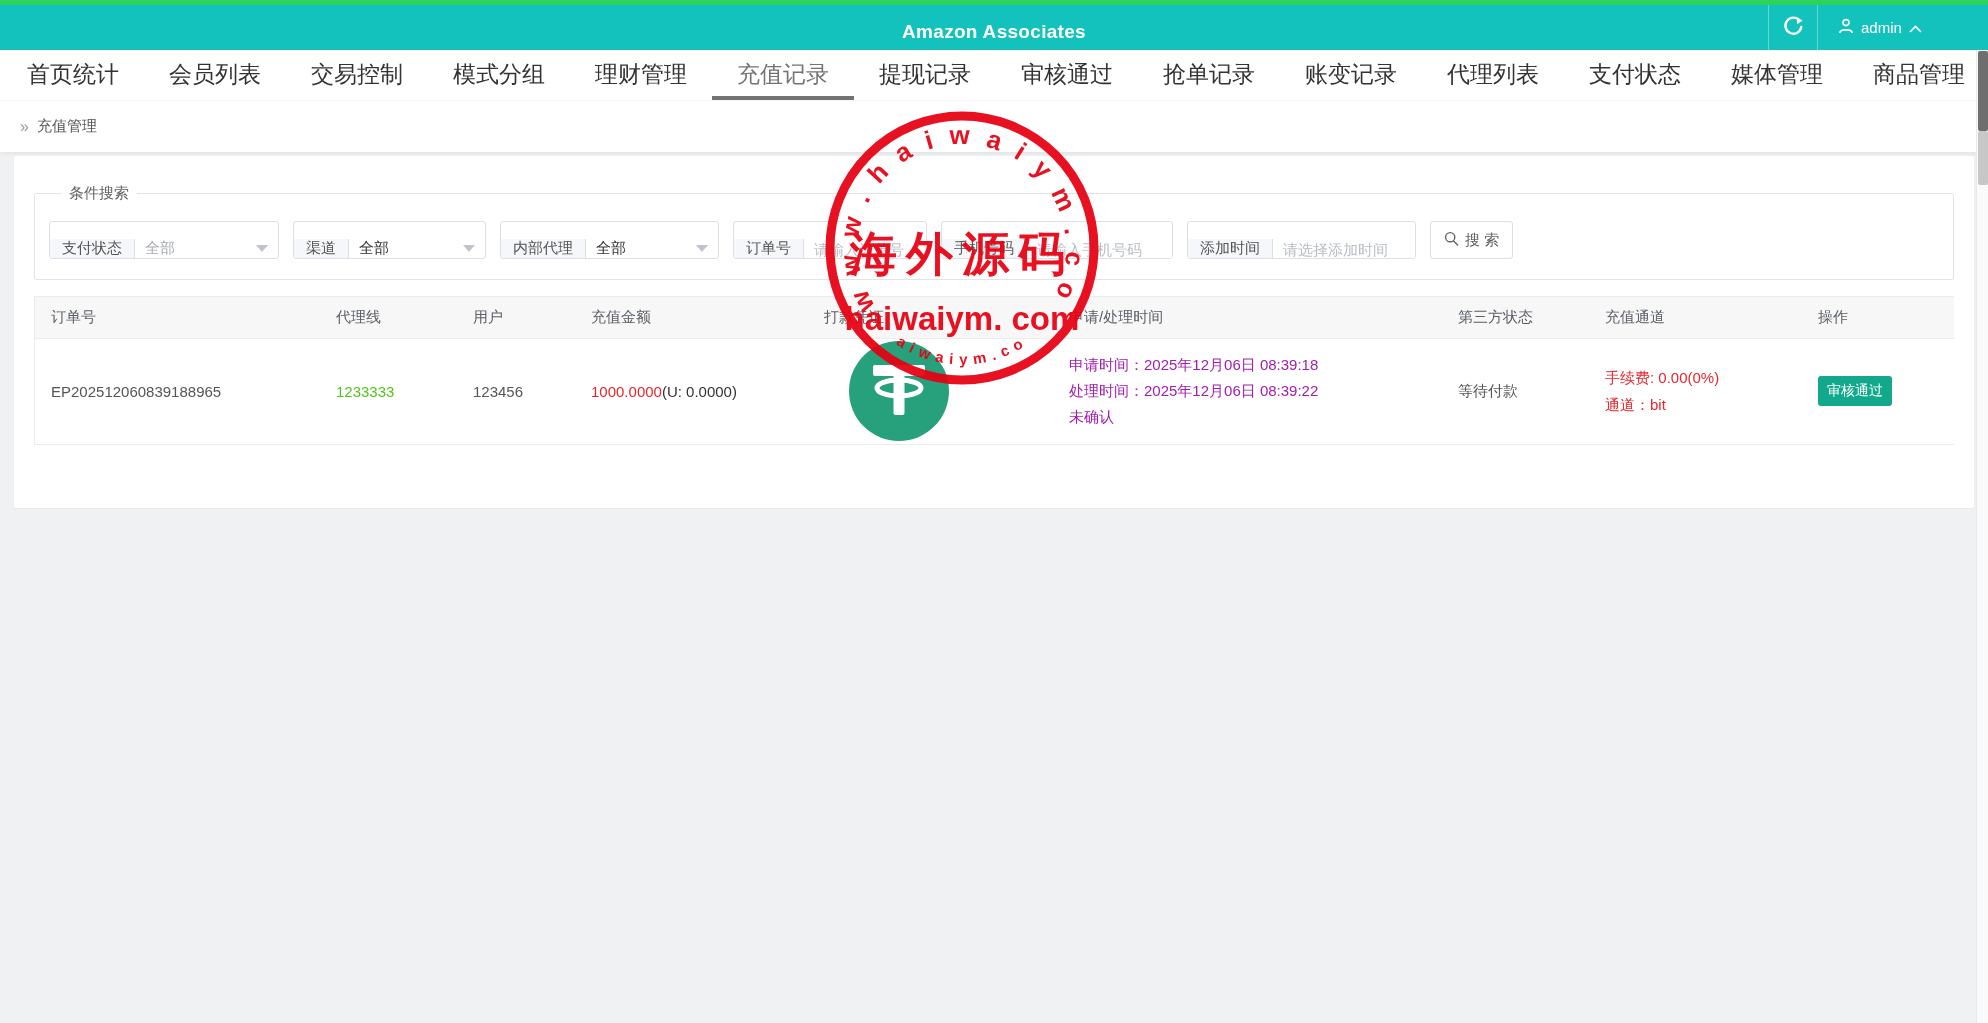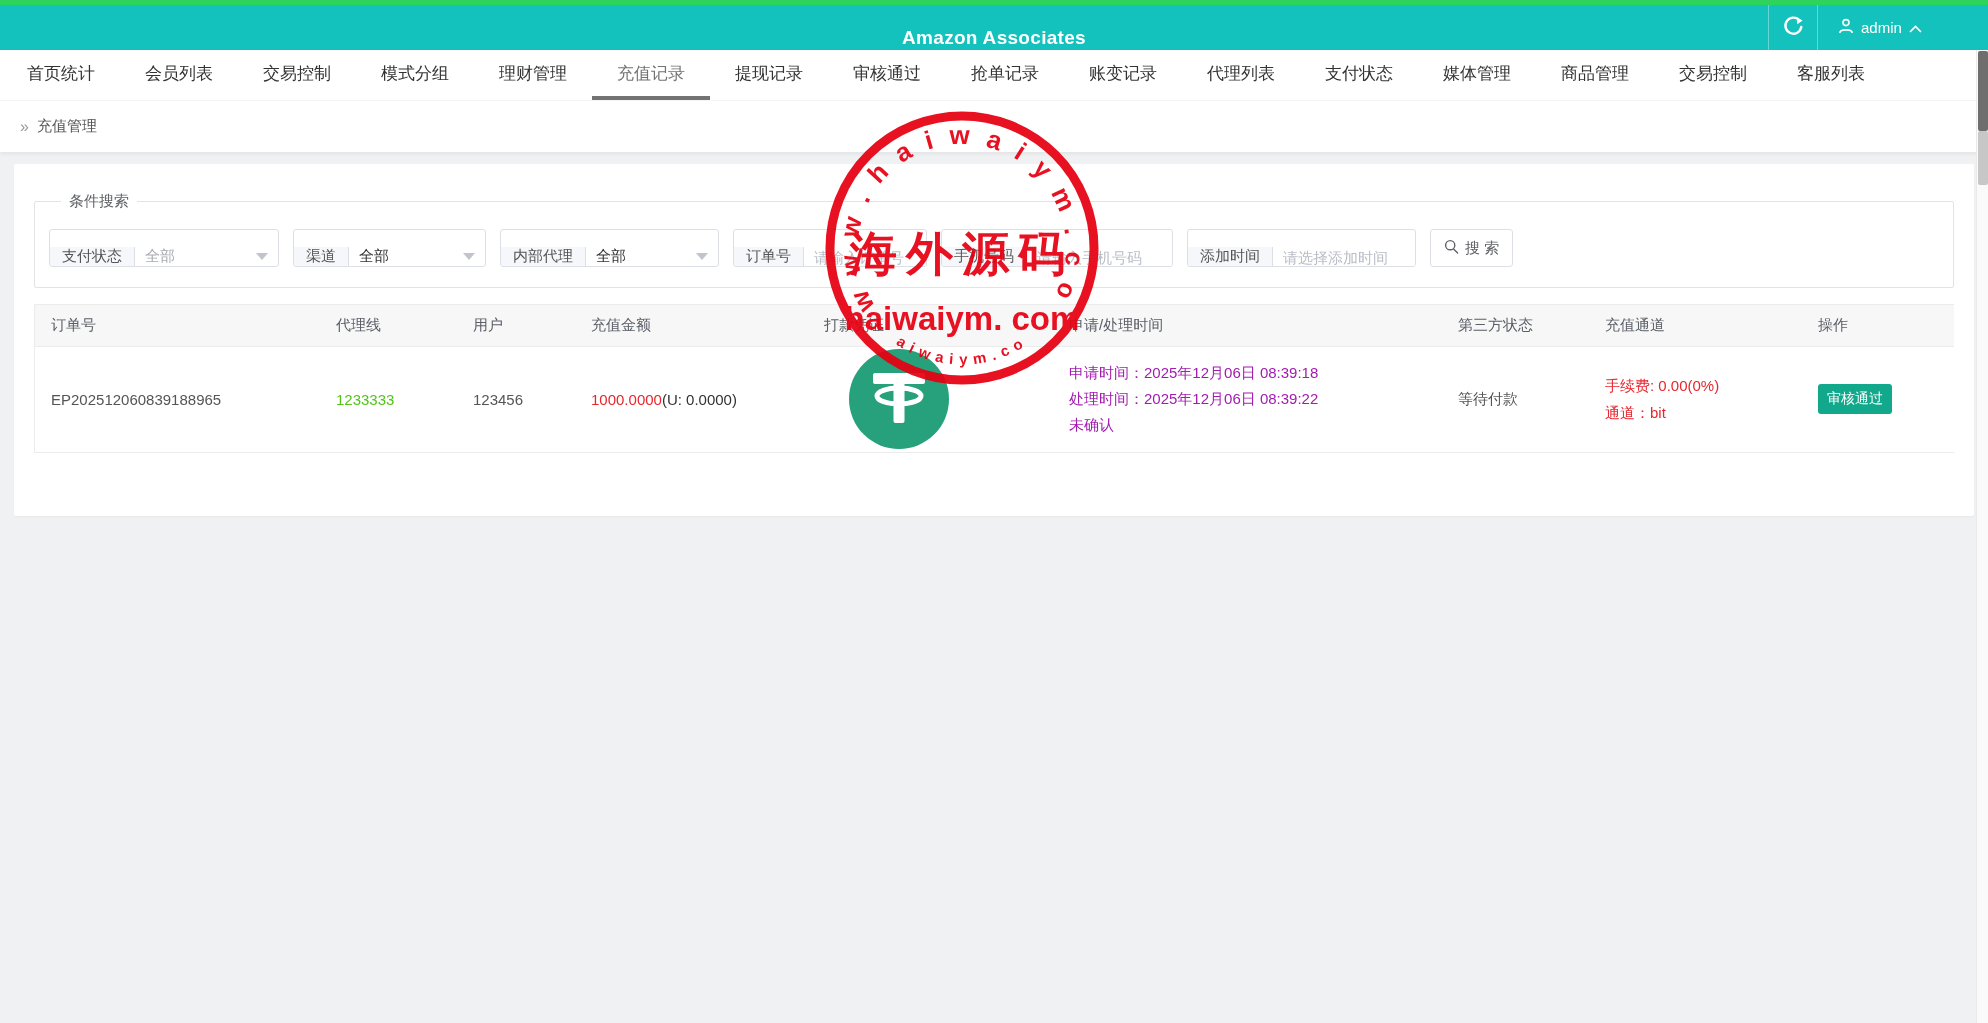--- a/index.html
+++ b/index.html
@@ -2,40 +2,40 @@
 <html><head>
 <meta charset="utf-8">
 <style>
   * { margin:0; padding:0; box-sizing:border-box; }
   html,body { width:1988px; height:1023px; overflow:hidden; }
   body { font-family:"Liberation Sans","DejaVu Sans",sans-serif; background:#f0f1f2; position:relative; }
 
   
   .top-strip { height:5px; background:#2ed35d; }
   .header { height:45px; background:#13c2bc; position:relative; }
-  .header-title { position:absolute; left:0; right:0; top:10px; height:45px; line-height:45px;
+  .header-title { position:absolute; left:0; right:0; top:4px; height:45px; line-height:45px;
     text-align:center; color:#fff; font-size:19px; font-weight:600; letter-spacing:.3px; }
   .hdr-refresh { position:absolute; left:1768px; top:0; width:50px; height:45px;
     border-left:1px solid rgba(255,255,255,.35); border-right:1px solid rgba(255,255,255,.35);
     display:flex; align-items:center; justify-content:center; cursor:pointer; }
   .hdr-user { position:absolute; left:1838px; top:0; height:45px; display:flex; align-items:center;
     gap:7px; color:#fff; font-size:15px; cursor:pointer; }
 
   
   .tabbar { height:50px; background:#fff; display:flex; align-items:stretch; padding-left:2px; }
-  .tab { padding:0 25px; line-height:48px; font-size:17px; color:#333; cursor:pointer; white-space:nowrap; }
+  .tab { padding:0 25px; line-height:48px; font-size:23px; color:#333; cursor:pointer; white-space:nowrap; }
   .tab.active { color:#737373; border-bottom:4px solid #737373; }
 
   
   .breadcrumb { height:52px; background:#fff; display:flex; align-items:center; padding-left:20px;
     font-size:15px; color:#555; border-top:1px solid #f5f5f5; box-shadow:0 2px 4px rgba(0,0,0,.06); }
   .breadcrumb .arrows { color:#9a9a9a; margin-right:8px; font-size:16px; }
 
   
-  .card { margin:12px 14px 0; background:#fff; border-radius:2px; padding:18px 20px 24px;
+  .card { margin:4px 14px 0; background:#fff; border-radius:2px; padding:18px 20px 24px;
     min-height:352px; box-shadow:0 1px 2px rgba(0,0,0,.04); }
 
   fieldset.search { border:1px solid #e3e3e3; border-radius:2px; margin-top:10px; padding:18px 14px 20px; }
   fieldset.search legend { margin-left:12px; padding:0 8px; font-size:15px; color:#606266; }
   .form-row { display:flex; align-items:center; gap:14px; }
   .ctl { display:inline-flex; height:38px; border:1px solid #dcdfe6; border-radius:3px;
     background:#fff; align-items:flex-end; font-size:15px; overflow:hidden; flex:0 0 auto; }
   .ctl .lbl { background:#f5f7fa; border-right:1px solid #dcdfe6; display:flex; align-items:center;
     padding:0 12px; color:#555; white-space:nowrap; }
   .ctl .val { display:flex; align-items:center; padding:0 10px; color:#333; flex:1; cursor:pointer; }

